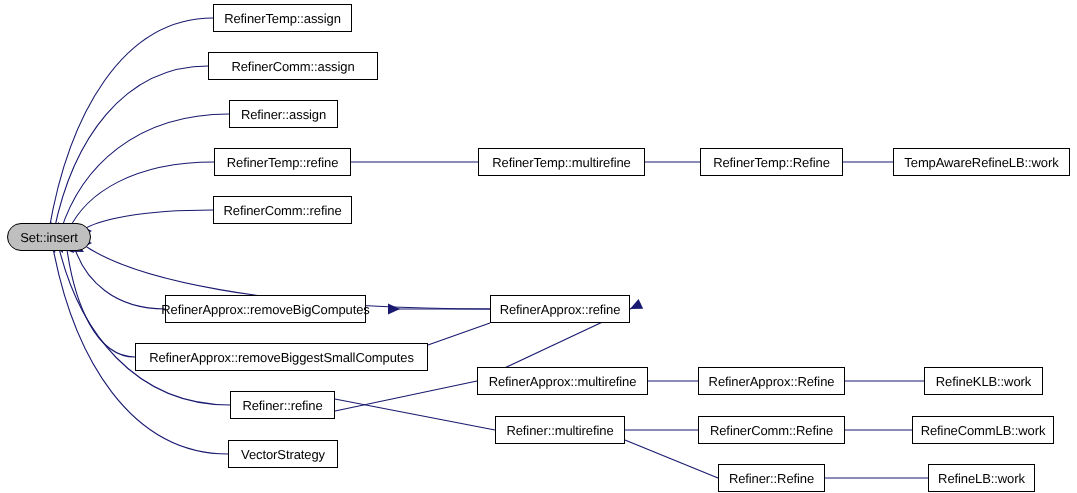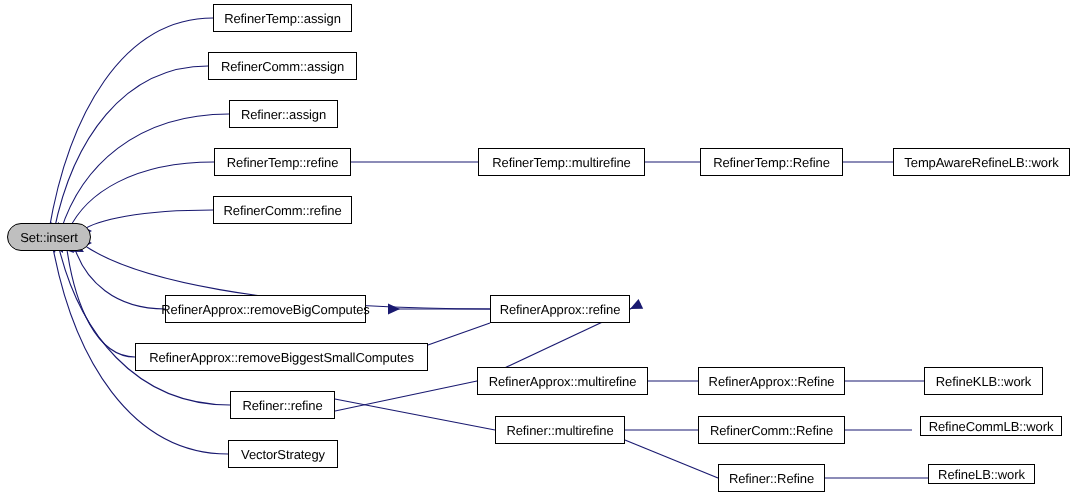--- a/index.html
+++ b/index.html
@@ -111,21 +111,21 @@
       </g>
   </svg>
 
   <div id="nodes-layer">
       <div class="gnode root" style="left: 7px; top: 223px; width: 84px; height: 28px; border-radius: 14px;">
         <span>Set::insert</span>
       </div>
       <div class="gnode" style="left: 213px; top: 4px; width: 139px; height: 28px;">
         <span>RefinerTemp::assign</span>
       </div>
-      <div class="gnode" style="left: 208px; top: 52px; width: 149px; height: 28px;">
+      <div class="gnode" style="left: 208px; top: 52px; width: 170px; height: 28px;">
         <span>RefinerComm::assign</span>
       </div>
       <div class="gnode" style="left: 229px; top: 100px; width: 109px; height: 28px;">
         <span>Refiner::assign</span>
       </div>
       <div class="gnode" style="left: 214px; top: 148px; width: 137px; height: 28px;">
         <span>RefinerTemp::refine</span>
       </div>
       <div class="gnode" style="left: 213px; top: 196px; width: 139px; height: 28px;">
         <span>RefinerComm::refine</span>
@@ -165,21 +165,21 @@
       </div>
       <div class="gnode" style="left: 718px; top: 464px; width: 107px; height: 28px;">
         <span>Refiner::Refine</span>
       </div>
       <div class="gnode" style="left: 893px; top: 148px; width: 177px; height: 28px;">
         <span>TempAwareRefineLB::work</span>
       </div>
       <div class="gnode" style="left: 924px; top: 367px; width: 119px; height: 28px;">
         <span>RefineKLB::work</span>
       </div>
-      <div class="gnode" style="left: 912px; top: 416px; width: 142px; height: 20px; margin-left: 8px;">
+      <div class="gnode" style="left: 912px; top: 416px; width: 142px; height: 28px;">
         <span>RefineCommLB::work</span>
       </div>
-      <div class="gnode" style="left: 928px; top: 464px; width: 107px; height: 20px;">
+      <div class="gnode" style="left: 928px; top: 464px; width: 107px; height: 28px;">
         <span>RefineLB::work</span>
       </div>
     </div>
 
 </div>
 
 </body></html>

